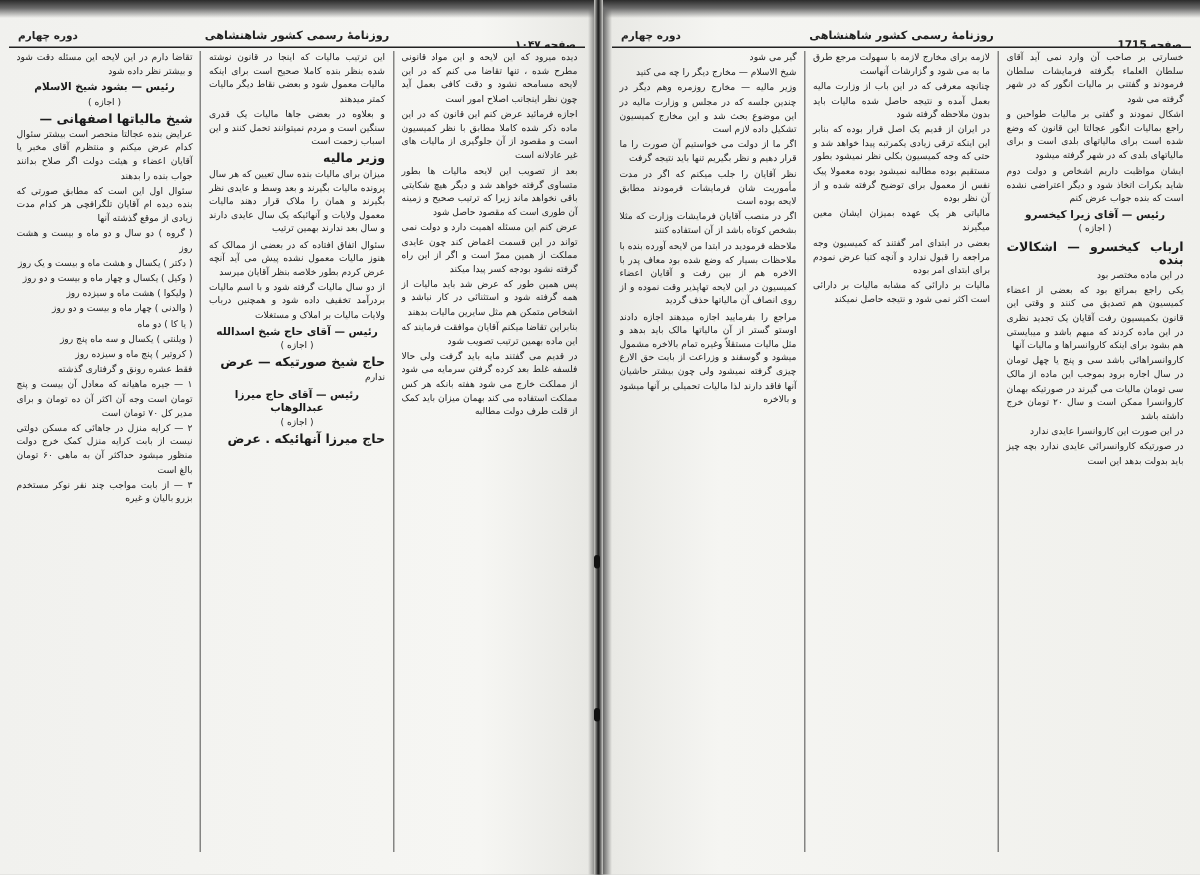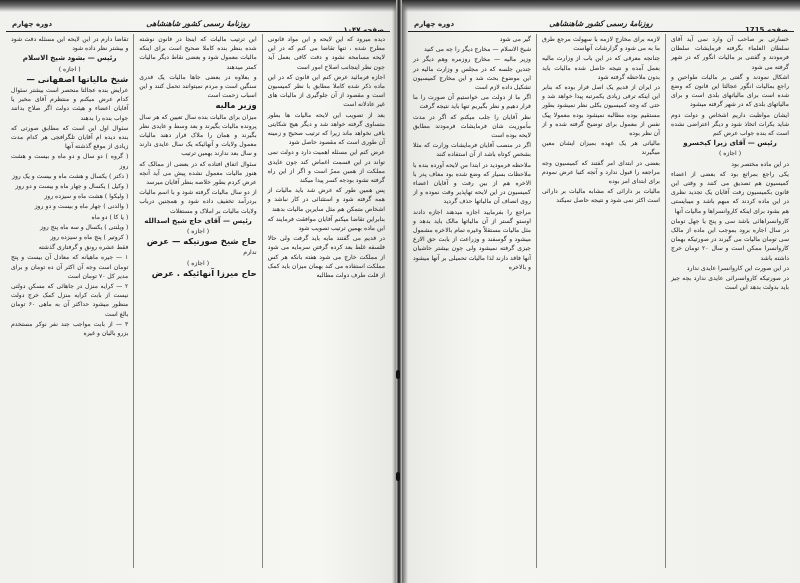--- a/index.html
+++ b/index.html
@@ -24,21 +24,21 @@
     position:absolute; left:396px; top:0; width:6px; height:583px;
     background:linear-gradient(90deg,#cfcfcb,#1e1e1e 45%,#2a2a2a 55%,#cfcfcb);
   }
   .header {
     position:absolute; top:5px; left:4px; right:4px; height:14px;
     border-bottom:1px solid #222;
     direction:rtl;
     font-size:7px; color:#222;
   }
   .header .h-right { position:absolute; right:6px; top:9px; font-weight:bold; }
-  .header .h-center { position:absolute; left:0; right:0; text-align:center; top:2px; font-weight:bold; font-size:7.5px;font-style:italic; }
+  .header .h-center { position:absolute; left:0; right:0; text-align:center; top:2px; font-weight:bold; font-size:7.5px; }
   .header .h-left { position:absolute; left:6px; top:3px; font-weight:bold;text-align:center; }
   .cols {
     position:absolute; top:22px; left:4px; right:4px; bottom:4px;
     display:flex; flex-direction:row-reverse; gap:0;
   }
   .col {
     flex:1; direction:rtl; text-align:justify;
     font-size:6.1px; line-height:9.2px; color:#1b1b1b;
     padding:0 5px; overflow:hidden;
     border-left:1px solid rgba(40,40,40,0.55);
@@ -79,20 +79,21 @@
           <p>این ترتیب مالیات که اینجا در قانون نوشته شده بنظر بنده کاملا صحیح است برای اینکه مالیات معمول شود و بعضی نقاط دیگر مالیات کمتر میدهند</p>
           <p>و بعلاوه در بعضی جاها مالیات یک قدری سنگین است و مردم نمیتوانند تحمل کنند و این اسباب زحمت است</p>
           <p class="bold-head center">وزیر مالیه</p>
           <p>میزان برای مالیات بنده سال تعیین که هر سال پرونده مالیات بگیرند و بعد وسط و عایدی نظر بگیرند و همان را ملاک قرار دهند مالیات معمول ولایات و آنهائیکه یک سال عایدی دارند و سال بعد ندارند بهمین ترتیب</p>
           <p>سئوال اتفاق افتاده که در بعضی از ممالک که هنوز مالیات معمول نشده پیش می آید آنچه عرض کردم بطور خلاصه بنظر آقایان میرسد</p>
           <p>از دو سال مالیات گرفته شود و با اسم مالیات بردرآمد تخفیف داده شود و همچنین درباب ولایات مالیات بر املاک و مستغلات</p>
           <p class="speaker">رئیس — آقای حاج شیخ اسدالله</p>
           <p class="permit">( اجازه )</p>
           <p class="bold-head">حاج شیخ صورتیکه — عرض</p>
           <p>ندارم</p>
+          <p class="speaker">رئیس — آقای حاج میرزا عبدالوهاب</p>
           <p class="permit">( اجازه )</p>
           <p class="bold-head">حاج میرزا آنهائیکه . عرض</p>
         </div>
       <div class="col">
           <p>تقاضا دارم در این لایحه این مسئله دقت شود و بیشتر نظر داده شود</p>
           <p class="speaker">رئیس — بشود شیخ الاسلام</p>
           <p class="permit">( اجازه )</p>
           <p class="bold-head">شیخ مالیاتها اصفهانی —</p>
           <p>عرایض بنده عجالتا منحصر است بیشتر سئوال کدام عرض میکنم و منتظرم آقای مخبر یا آقایان اعضاء و هیئت دولت اگر صلاح بدانند جواب بنده را بدهند</p>
           <p>سئوال اول این است که مطابق صورتی که بنده دیده ام آقایان تلگرافچی هر کدام مدت زیادی از موقع گذشته آنها</p>
@@ -122,20 +123,21 @@
       <span class="h-center">روزنامهٔ رسمی کشور شاهنشاهی</span>
       <span class="h-left">دوره چهارم</span>
     </div>
     <div class="cols">
       <div class="col">
           <p>خسارتی بر صاحب آن وارد نمی آید آقای سلطان العلماء بگرفته فرمایشات سلطان فرمودند و گفتنی بر مالیات انگور که در شهر گرفته می شود</p>
           <p>اشکال نمودند و گفتی بر مالیات طواحین و راجع بمالیات انگور عجالتا این قانون که وضع شده است برای مالیاتهای بلدی است و برای مالیاتهای بلدی که در شهر گرفته میشود</p>
           <p>ایشان مواظبت داریم اشخاص و دولت دوم شاید بکرات اتخاذ شود و دیگر اعتراضی نشده است که بنده جواب عرض کنم</p>
           <p class="speaker">رئیس — آقای زیرا کیخسرو</p>
           <p class="permit">( اجازه )</p>
+          <p class="bold-head">ارباب کیخسرو — اشکالات بنده</p>
           <p>در این ماده مختصر بود</p>
           <p>یکی راجع بمراتع بود که بعضی از اعضاء کمیسیون هم تصدیق می کنند و وقتی این قانون بکمیسیون رفت آقایان یک تجدید نظری در این ماده کردند که مبهم باشد و میبایستی هم بشود برای اینکه کاروانسراها و مالیات آنها</p>
           <p>کاروانسراهائی باشد سی و پنج یا چهل تومان در سال اجاره برود بموجب این ماده از مالک سی تومان مالیات می گیرند در صورتیکه بهمان کاروانسرا ممکن است و سال ۲۰ تومان خرج داشته باشد</p>
           <p>در این صورت این کاروانسرا عایدی ندارد</p>
           <p>در صورتیکه کاروانسرائی عایدی ندارد بچه چیز باید بدولت بدهد این است</p>
         </div>
       <div class="col">
           <p>لازمه برای مخارج لازمه با سهولت مرجع طرق ما به می شود و گزارشات آنهاست</p>
           <p>چنانچه معرفی که در این باب از وزارت مالیه بعمل آمده و نتیجه حاصل شده مالیات باید بدون ملاحظه گرفته شود</p>
           <p>در ایران از قدیم یک اصل قرار بوده که بنابر این اینکه ترقی زیادی یکمرتبه پیدا خواهد شد و حتی که وجه کمیسیون بکلی نظر نمیشود بطور مستقیم بوده مطالبه نمیشود بوده معمولا پیک نفس از معمول برای توضیح گرفته شده و از آن نظر بوده</p>

